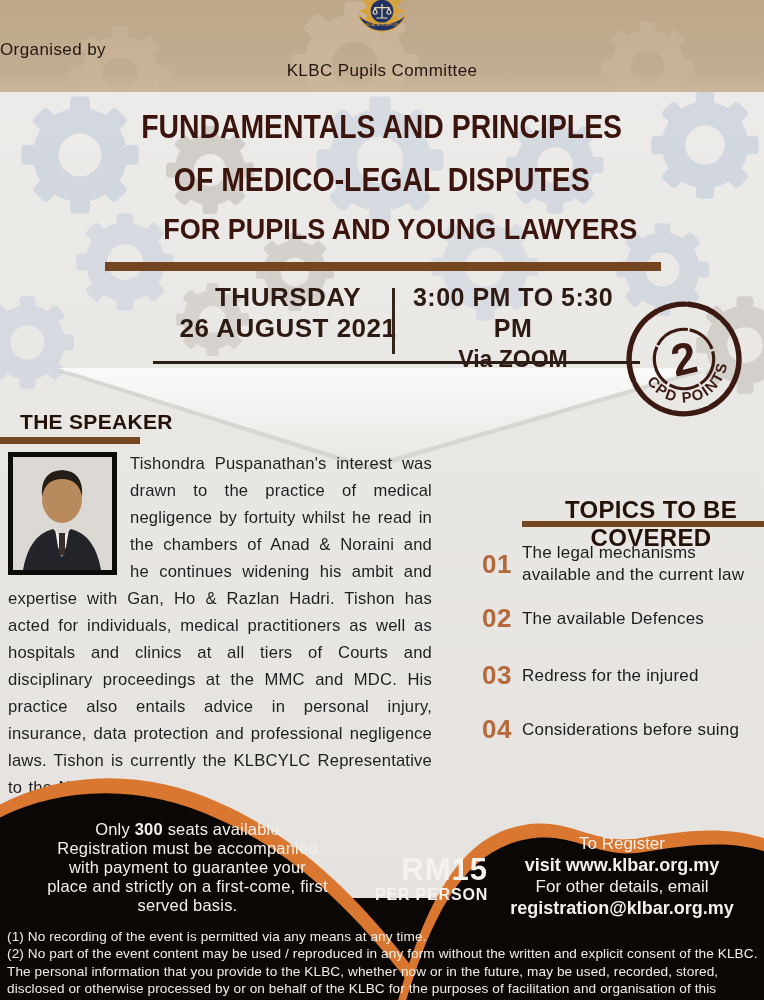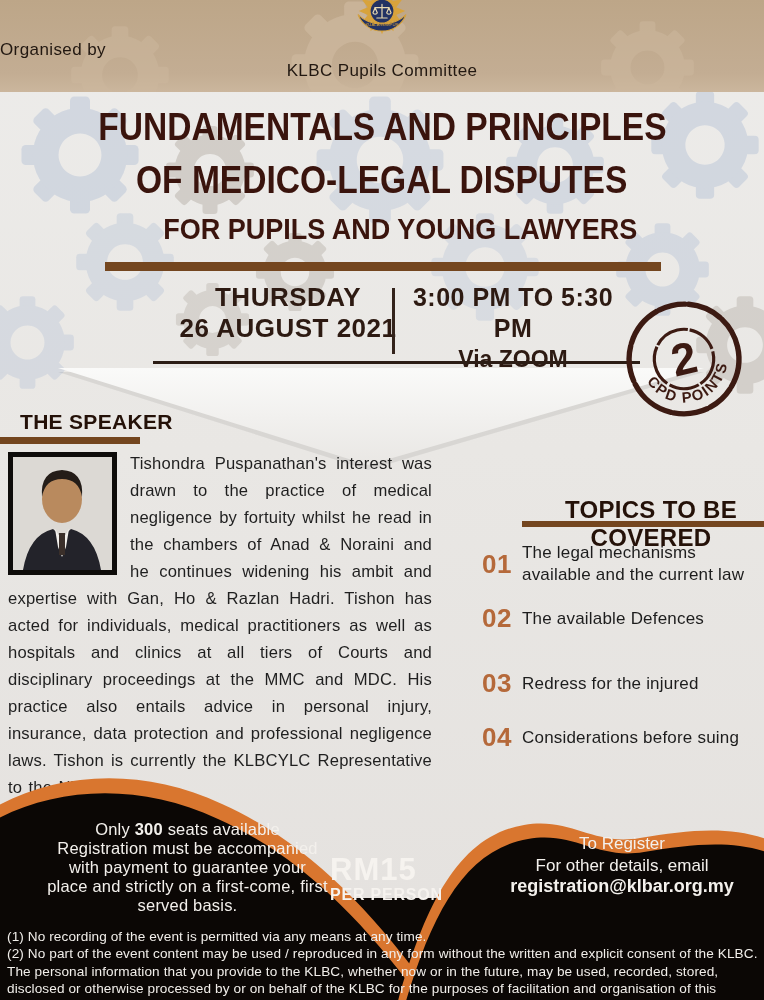--- a/index.html
+++ b/index.html
@@ -18,21 +18,21 @@
     overflow:hidden;
   }
   .band-gear{position:absolute;color:#cdb89e;opacity:.75;}
   .crest{position:absolute;left:339px;top:-8px;width:86px;height:52px;}
   .org-line{position:absolute;top:40px;left:0;right:0;text-align:left;
     font-size:17px;color:#221811;letter-spacing:.4px;}
   .committee-line{position:absolute;top:61px;left:0;right:0;text-align:center;
     font-size:17px;color:#221811;letter-spacing:.4px;}
   
   .title-wrap{position:absolute;top:100px;left:0;right:0;z-index:3;text-align:center;color:#3a140d;}
-  .t-line{font-weight:bold;font-size:39px;line-height:53px;letter-spacing:0;}
+  .t-line{font-weight:bold;font-size:33px;line-height:53px;letter-spacing:0;}
   .t-sub{font-weight:bold;font-size:30px;line-height:40px;margin-top:3px;padding-left:36px;}
   .condense{display:inline-block;transform:scaleX(.86);transform-origin:center;white-space:nowrap;}
   .condense2{display:inline-block;transform:scaleX(.9);transform-origin:center;white-space:nowrap;}
   .title-underline{position:absolute;top:262px;left:105px;width:556px;height:9px;
     background:#74461f;z-index:3;}
   
   .sched{position:absolute;top:282px;left:0;width:764px;z-index:3;color:#2d1a12;}
   .sched-date{position:absolute;left:168px;width:240px;text-align:center;}
   .sched-time{position:absolute;left:408px;width:210px;text-align:center;}
   .s-big{font-size:26px;font-weight:600;line-height:31px;letter-spacing:.5px;}
@@ -59,21 +59,21 @@
   .topics-underline{position:absolute;top:521px;left:522px;width:242px;height:6px;background:#74461f;z-index:3;}
   .topics-list{position:absolute;top:542px;left:482px;width:278px;z-index:3;}
   .topic-item{display:flex;align-items:center;margin-bottom:21px;}
   .topic-num{width:40px;flex:0 0 40px;font-size:26px;font-weight:bold;color:#b5693a;letter-spacing:.5px;}
   .topic-label{font-size:17px;line-height:22px;color:#1d1d1d;letter-spacing:.2px;}
   
   .bottom-svg{position:absolute;left:0;top:778px;width:764px;height:222px;z-index:4;}
   .seats{position:absolute;top:820px;left:5px;width:365px;z-index:5;text-align:center;
     color:#f3f0ec;font-size:16.5px;line-height:19px;letter-spacing:.2px;}
   .seats b{font-weight:bold;}
-  .price{position:absolute;top:854px;left:330px;width:150px;z-index:5;text-align:left;color:#f6f3ef;}
+  .price{position:absolute;top:854px;left:338px;width:150px;z-index:5;text-align:right;color:#f6f3ef;}
   .price-amt{font-size:31px;font-weight:600;line-height:32px;letter-spacing:1px;}
   .price-unit{font-size:16px;font-weight:bold;letter-spacing:.8px;}
   .register{position:absolute;top:833px;left:482px;width:280px;z-index:5;text-align:center;
     color:#f3f0ec;font-size:17px;line-height:21.5px;}
   .register .bold{font-weight:bold;font-size:18px;}
   .fineprint{position:absolute;top:928px;left:7px;width:752px;z-index:5;color:#f1eeea;
     font-size:13.6px;line-height:17.4px;letter-spacing:.1px;}
 </style>
 </head>
 <body>
@@ -239,21 +239,21 @@
     <span>Tishondra Puspanathan's interest was drawn to the practice of medical negligence by fortuity whilst he read in the chambers of Anad &amp; Noraini and he continues widening his ambit and expertise with Gan, Ho &amp; Razlan Hadri. Tishon has acted for individuals, medical practitioners as well as hospitals and clinics at all tiers of Courts and disciplinary proceedings at the MMC and MDC. His practice also entails advice in personal injury, insurance, data protection and professional negligence laws. Tishon is currently the KLBCYLC Representative to the NYLPC.</span>
   </div>
 
   <div class="topics-head">TOPICS TO BE COVERED</div>
   <div class="topics-underline"></div>
   <div class="topics-list">
     <div class="topic-item" style="margin-bottom:17px">
       <div class="topic-num">01</div>
       <div class="topic-label">The legal mechanisms available and the current law</div>
     </div>
-    <div class="topic-item" style="margin-bottom:34px">
+    <div class="topic-item" style="margin-bottom:26px">
       <div class="topic-num">02</div>
       <div class="topic-label">The available Defences</div>
     </div>
     <div class="topic-item" style="margin-bottom:23px">
       <div class="topic-num">03</div>
       <div class="topic-label">Redress for the injured</div>
     </div>
     <div class="topic-item">
       <div class="topic-num">04</div>
       <div class="topic-label">Considerations before suing</div>
@@ -278,20 +278,21 @@
     <div>served basis.</div>
   </div>
 
   <div class="price">
     <div class="price-amt">RM15</div>
     <div class="price-unit">PER PERSON</div>
   </div>
 
   <div class="register">
     <div>To Register</div>
+    <div class="bold">visit www.klbar.org.my</div>
     <div>For other details, email</div>
     <div class="bold">registration@klbar.org.my</div>
   </div>
 
   <div class="fineprint">
     <div>(1) No recording of the event is permitted via any means at any time.</div>
     <div>(2) No part of the event content may be used / reproduced in any form without the written and explicit consent of the KLBC.</div>
     <div>The personal information that you provide to the KLBC, whether now or in the future, may be used, recorded, stored, disclosed or otherwise processed by or on behalf of the KLBC for the purposes of facilitation and organisation of this</div>
   </div>
 

